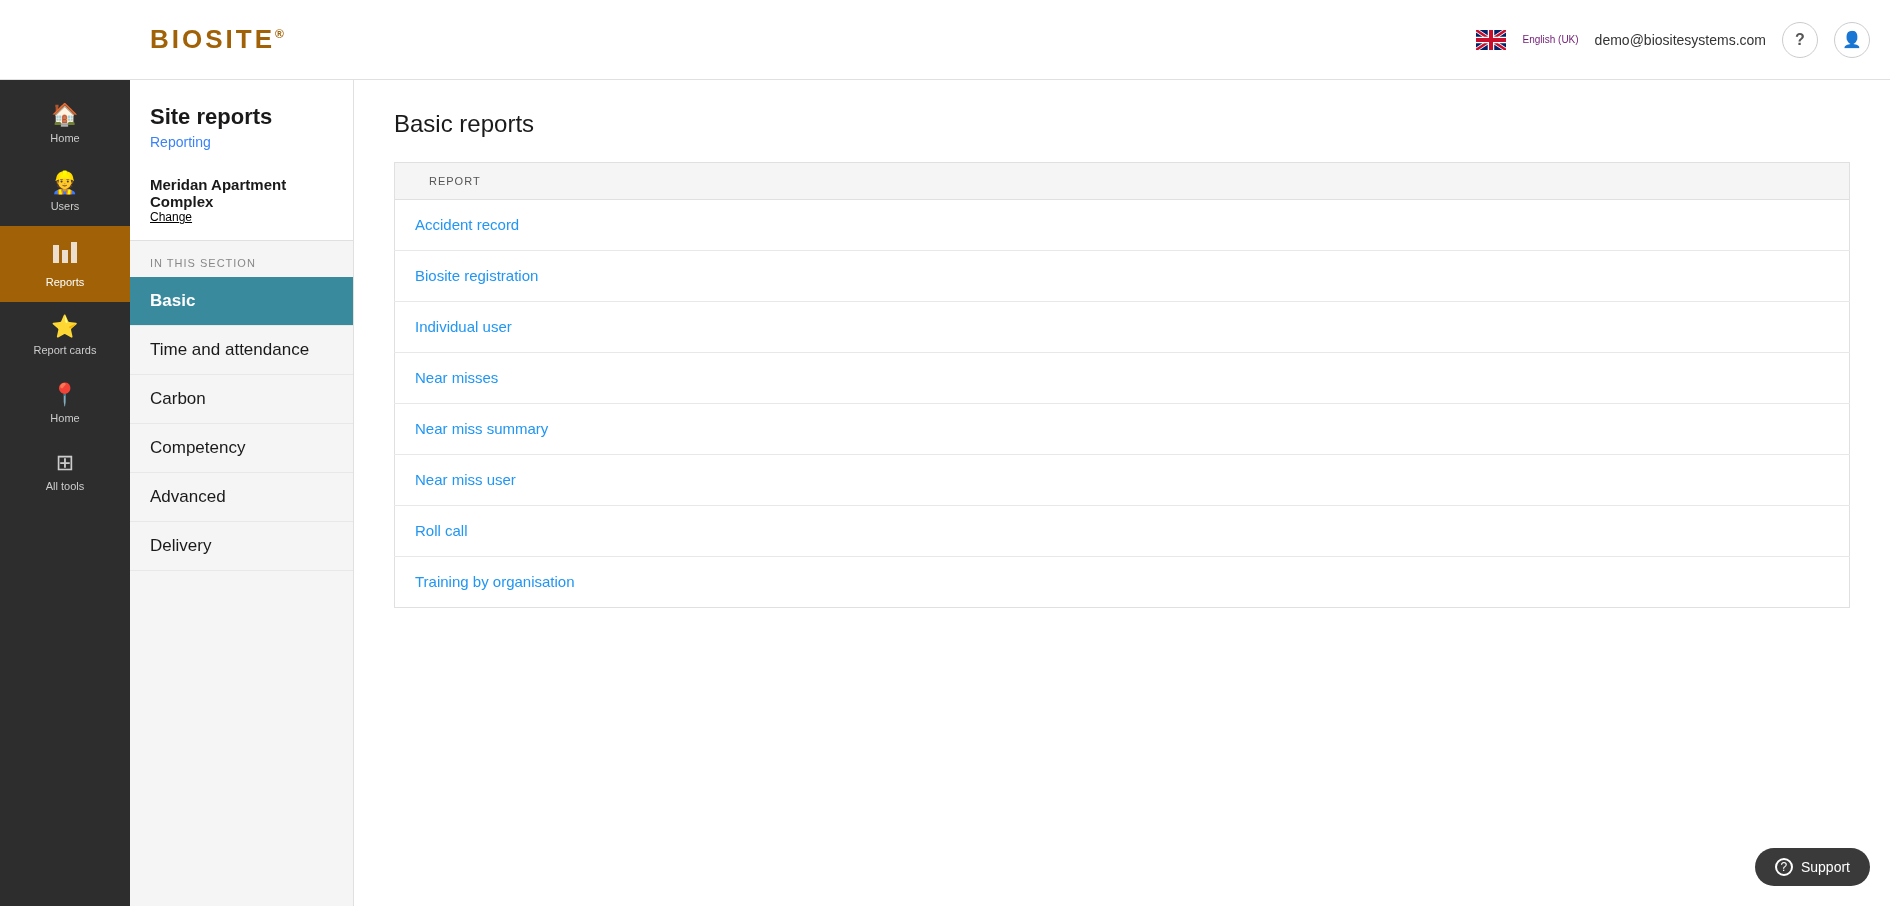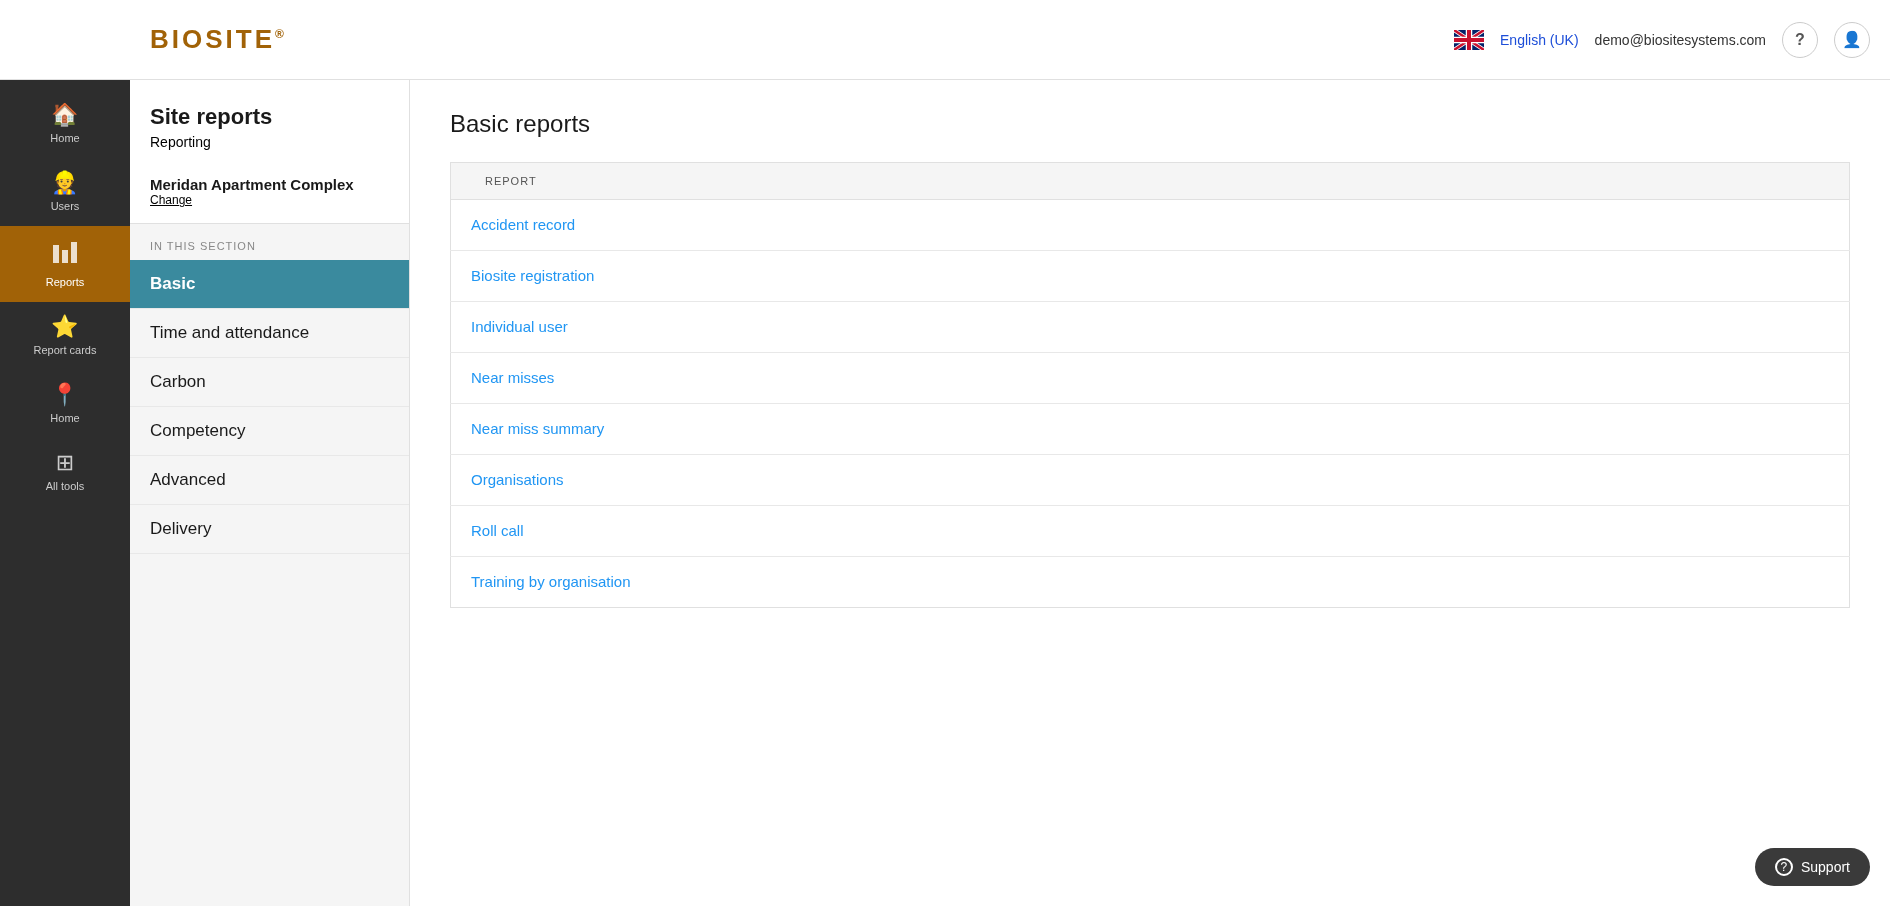--- a/index.html
+++ b/index.html
@@ -14,21 +14,21 @@
       align-items: center;
       padding: 0 20px;
       flex-shrink: 0;
     }
     .header-right {
       margin-left: auto;
       display: flex;
       align-items: center;
       gap: 16px;
     }
-    .lang-text { color: #1d4ed8; font-size: 14px; }
+    .lang-text { color: #701a75; font-size: 10px; }
     .email-text { color: #333; font-size: 14px; }
     .header-btn {
       width: 36px; height: 36px;
       border: 1px solid #ccc;
       border-radius: 50%;
       display: flex; align-items: center; justify-content: center;
       cursor: pointer;
       color: #555;
       font-size: 16px;
       font-weight: bold;
@@ -65,40 +65,40 @@
     }
     .sidebar-item.active { background: #a16207; color: #fff; }
     .sidebar-icon {
       font-size: 22px;
       line-height: 1;
     }
     .sidebar-label { font-size: 11px; }
 
     
     .secondary-sidebar {
-      width: 280px;
+      width: 224px;
       background: #f5f5f5;
       border-right: 1px solid #e0e0e0;
       display: flex;
       flex-direction: column;
       flex-shrink: 0;
       overflow-y: auto;
     }
     .secondary-sidebar-header {
       padding: 24px 20px 10px;
       background: #fff;
     }
     .secondary-sidebar-title {
       font-size: 22px;
       font-weight: bold;
       color: #1a1a1a;
       line-height: 1.2;
     }
     .secondary-sidebar-subtitle {
-      color: #000000;
+      color: #3b82f6;
       font-size: 14px;
       margin-top: 4px;
       cursor: pointer;
     }
     .site-name-section {
       padding: 16px 20px;
       background: #fff;
       border-bottom: 1px solid #e0e0e0;
     }
     .site-name {
@@ -323,21 +323,21 @@
           <tr>
             <td><a class="report-link" href="#">Individual user</a></td>
           </tr>
           <tr>
             <td><a class="report-link" href="#">Near misses</a></td>
           </tr>
           <tr>
             <td><a class="report-link" href="#">Near miss summary</a></td>
           </tr>
           <tr>
-            <td><a class="report-link" href="#">Organisations</a></td>
+            <td><a class="report-link" href="#">Near miss user</a></td>
           </tr>
           <tr>
             <td><a class="report-link" href="#">Roll call</a></td>
           </tr>
           <tr>
             <td><a class="report-link" href="#">Training by organisation</a></td>
           </tr>
         </tbody>
     </table>
   </div>

